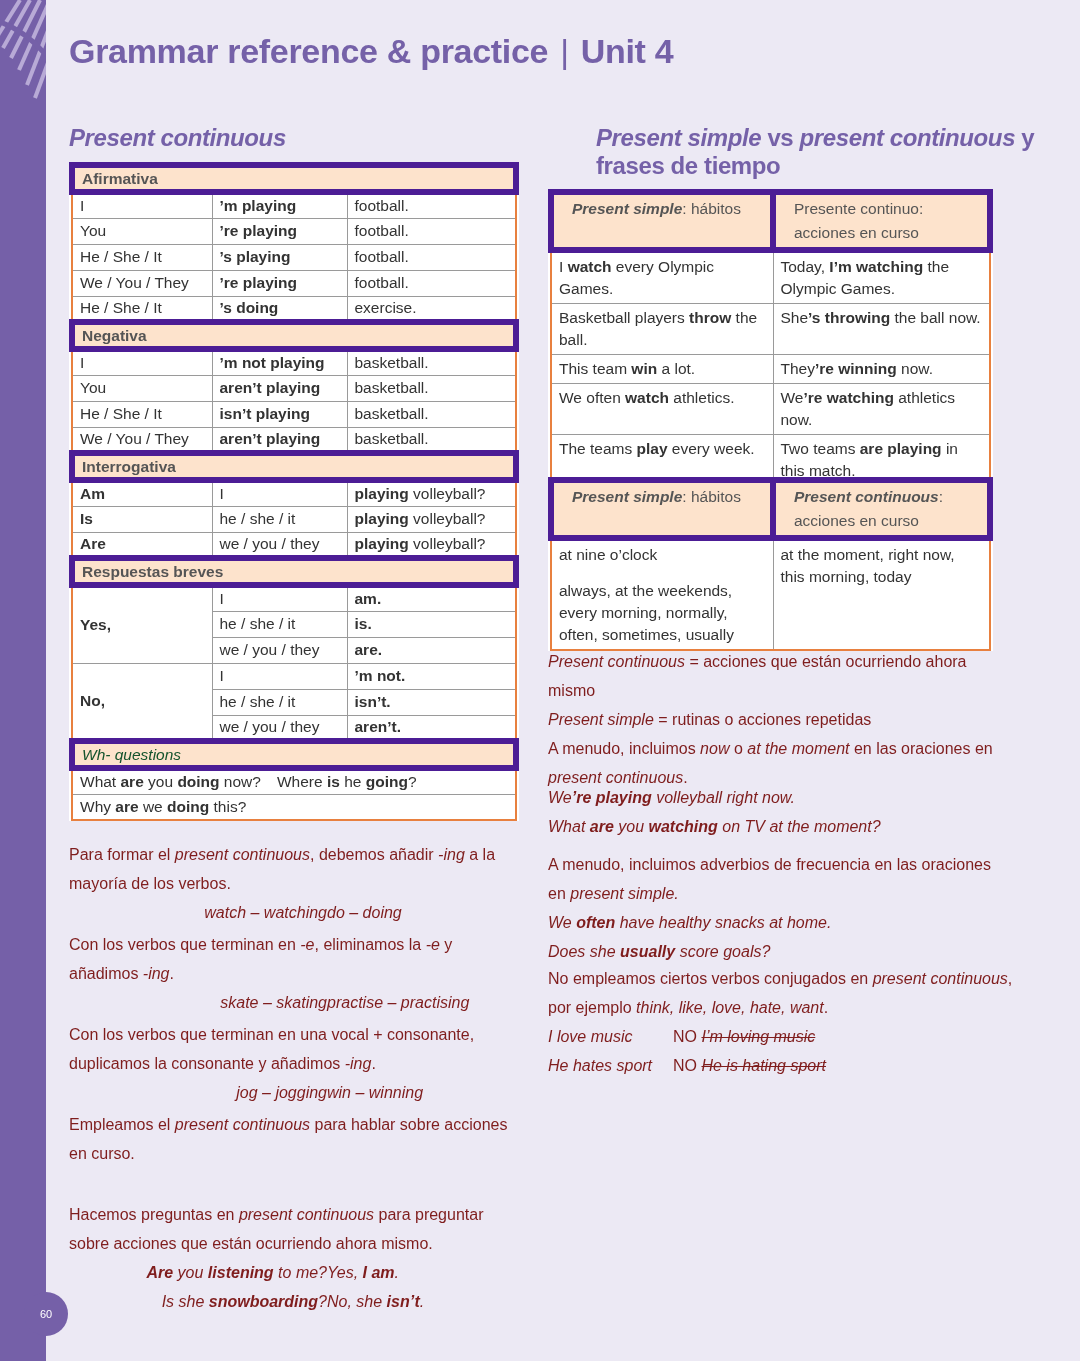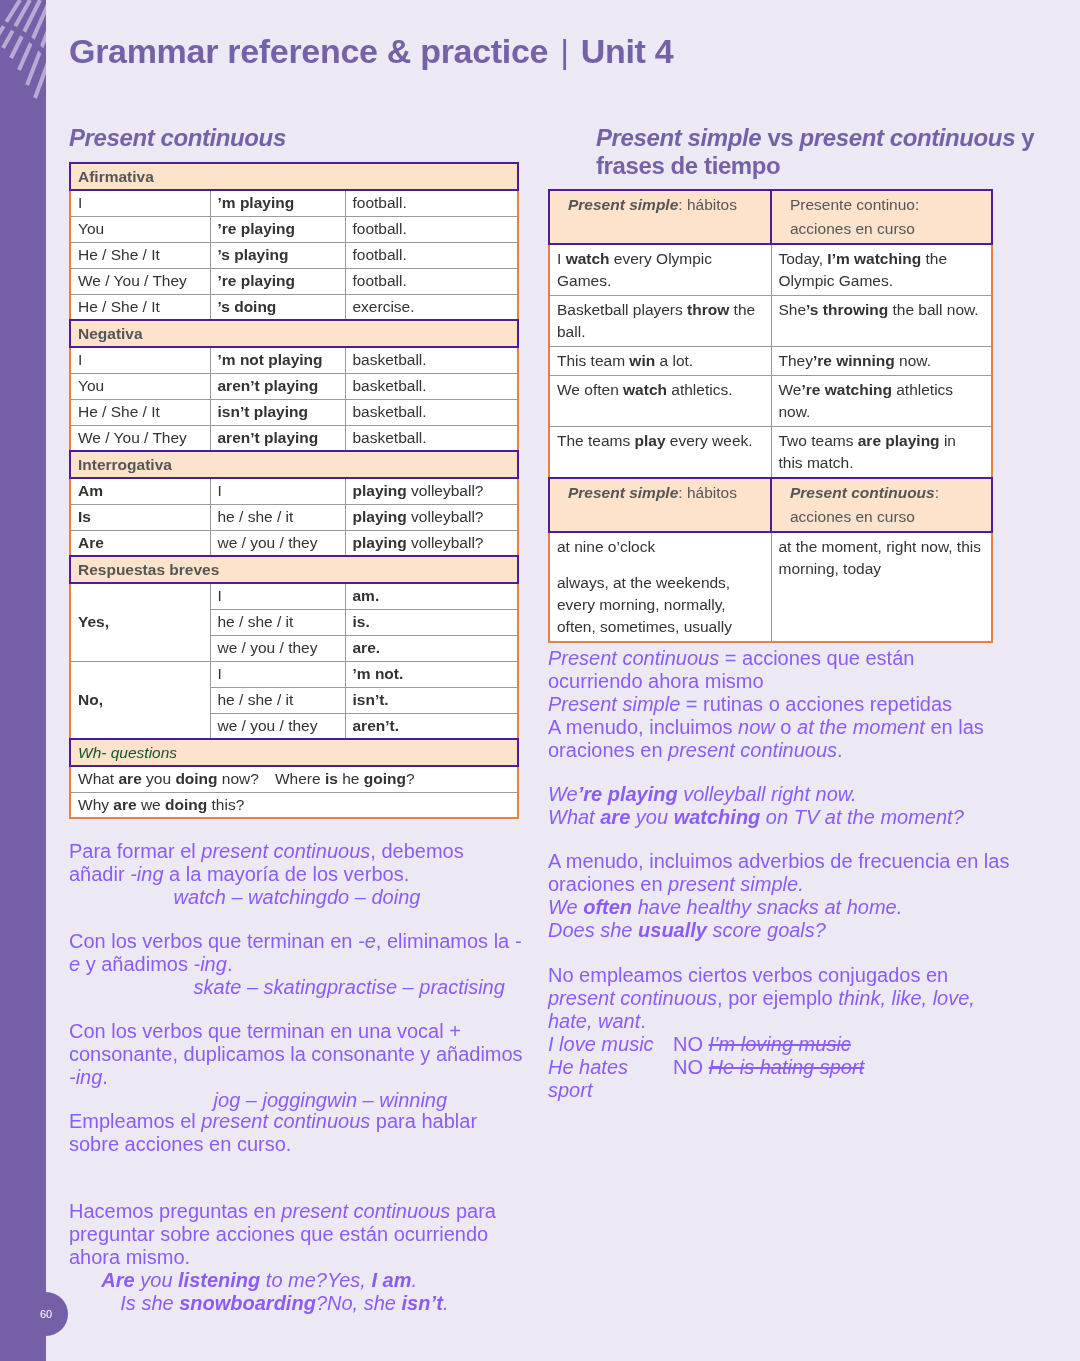--- a/index.html
+++ b/index.html
@@ -35,36 +35,36 @@
     color: #7561a8; font-size: 24px; line-height: 28px; letter-spacing: -0.4px;
   }
   .sec-title .up { font-style: normal; }
   #left-title { position: absolute; left: 69px; top: 124px; }
   #right-title { position: absolute; left: 548px; top: 124px; width: 470px; margin-left: 48px; }
 
   table { border-collapse: collapse; background: #fff; font-size: 15.5px; font-family: "Liberation Sans", sans-serif; }
   table.grid { position: absolute; border: 2px solid #e8803f; }
   table.grid td { border: 1px solid #9a9a9a; padding: 0 7px; height: 26px; vertical-align: middle; color: #333; }
   table.grid tr.hdr td {
-    background: #fde3cc; border: 2px solid #4c1d95; font-weight: bold; color: #555; height: 27px;
+    background: #fde3cc; border: 6px solid #4c1d95; font-weight: bold; color: #555; height: 27px;
   }
   table.grid tr.hdr td.it { font-style: italic; font-weight: normal; color: #14532d; }
   td.b, .b { font-weight: bold; }
   .i { font-style: italic; }
   #pc-table { left: 69px; top: 162px; width: 450px; }
   #pc-table col.c1 { width: 140px; }
   #pc-table col.c2 { width: 135px; }
 
   #cmp-table { left: 548px; top: 189px; width: 445px; }
   #cmp-table td, #adv-table td { padding: 3px 7px; vertical-align: top; line-height: 22px; }
   #cmp-table tr.hdr td, #adv-table tr.hdr td { vertical-align: top; padding: 2px 18px; line-height: 24px; font-weight: normal; }
   #adv-table { left: 548px; top: 477px; width: 445px; }
   .col-l { width: 222px; }
 
-  .para { position: absolute; font-family: "Liberation Sans", sans-serif; font-size: 20px; line-height: 23px; color: #8b5cf6; }
+  .para { position: absolute; font-family: "Liberation Sans", sans-serif; font-size: 16px; line-height: 29px; color: #7f1d1d; }
   .pair { display: flex; text-align: right; }
   .pair span.l { width: 258px; font-style: italic; }
   .pair span.r { font-style: italic; }
   .pair2 { display: flex; }
   .pair2 span.l { width: 125px; font-style: italic; }
   .strike { text-decoration: line-through; font-style: italic; }
 </style>
 </head>
 <body>
 

